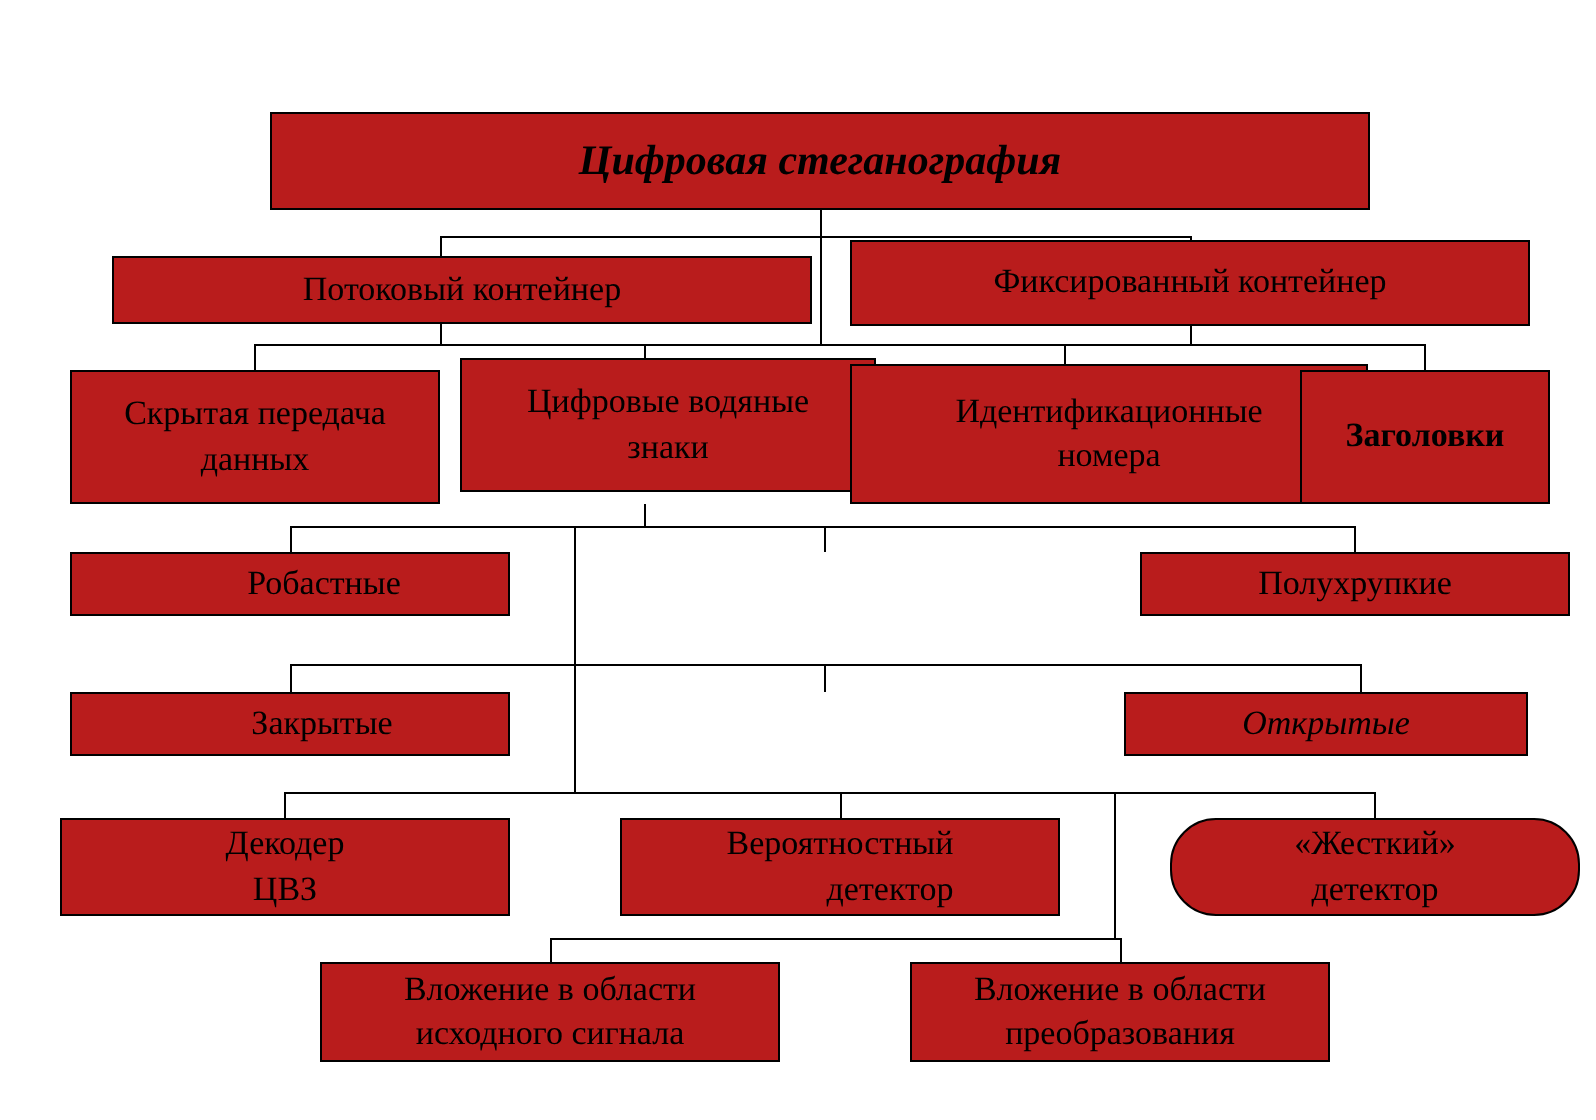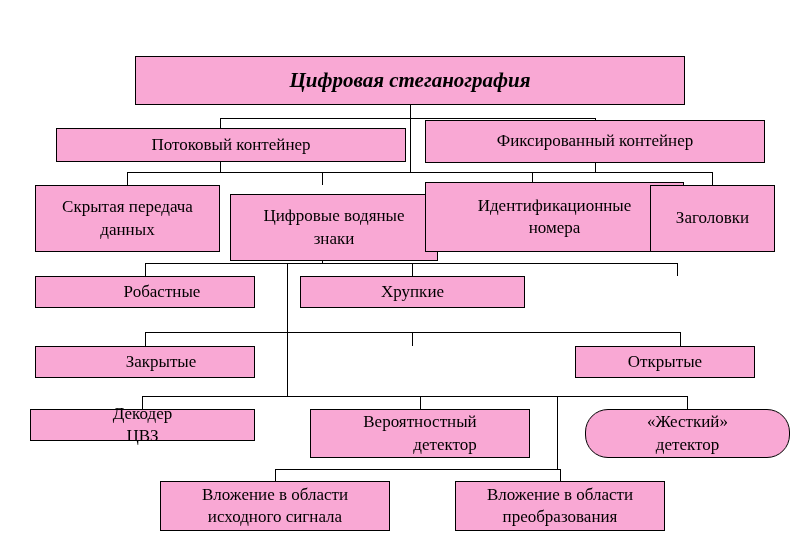--- a/index.html
+++ b/index.html
@@ -20,51 +20,51 @@
     position: absolute;
     left: 0;
     top: 0;
     width: 798px;
     height: 560px;
   }
   .node {
     position: absolute;
     box-sizing: border-box;
     border: 1px solid #000;
-    background: #f9a8d4;
+    background: #b91c1c;
     display: flex;
     align-items: center;
     justify-content: center;
     text-align: center;
     white-space: pre-line;
     font-size: 17px;
     line-height: 1.3;
     padding: 2px 4px;
   }
   .node.title {
     font-size: 21px;
     font-weight: bold;
     font-style: italic;
     border-width: 1px;
   }
   
   .n-root        { left:135px; top:56px;  width:550px; height:49px; }
   .n-stream      { left:45px;  top:128px; width:350px; height:34px;margin-left:11px; }
   .n-fixed       { left:425px; top:120px; width:340px; height:43px; }
   .n-hidden      { left:35px;  top:185px; width:185px; height:67px; }
-  .n-wm          { left:230px; top:194px; width:208px; height:67px; }
+  .n-wm          { left:230px; top:179px; width:208px; height:67px; }
   .n-id          { left:425px; top:182px; width:259px; height:70px; }
-  .n-head        { left:650px; top:185px; width:125px; height:67px; }
+  .n-head        { left:650px; top:185px; width:125px; height:67px;font-weight:bold; }
   .n-robust      { left:35px;  top:276px; width:220px; height:32px;padding-left:38px; }
   .n-fragile     { left:300px; top:276px; width:225px; height:32px; }
   .n-semifragile { left:570px; top:276px; width:215px; height:32px; }
   .n-closed      { left:35px;  top:346px; width:220px; height:32px;padding-left:36px; }
   .n-semiclosed  { left:300px; top:346px; width:225px; height:32px; }
-  .n-open        { left:575px; top:346px; width:180px; height:32px; }
-  .n-decoder     { left:30px;  top:409px; width:225px; height:32px; }
+  .n-open        { left:562px; top:346px; width:202px; height:32px;font-style:italic; }
+  .n-decoder     { left:30px;  top:409px; width:225px; height:49px; }
   .n-prob        { left:310px; top:409px; width:220px; height:49px;text-align:right; }
   .n-hard        { left:585px; top:409px; width:205px; height:49px;border-radius:23px; }
   .n-embed-src   { left:160px; top:481px; width:230px; height:50px; }
   .n-embed-tr    { left:455px; top:481px; width:210px; height:50px; }
 </style>
 </head>
 <body>
 
 <div id="canvas">
 
@@ -112,21 +112,21 @@
 данных</div>
 
   <div class="node n-fixed">Фиксированный контейнер</div>
   <div class="node n-wm">Цифровые водяные
 знаки</div>
   <div class="node n-id">Идентификационные
 номера</div>
   <div class="node n-head">Заголовки</div>
 
   <div class="node n-robust">Робастные</div>
-  <div class="node n-fragile">Хрупкие</div>
+  <div class="node n-semifragile">Полухрупкие</div>
 
   <div class="node n-closed">Закрытые</div>
   <div class="node n-open">Открытые</div>
 
   <div class="node n-decoder">Декодер
 ЦВЗ</div>
   <div class="node n-prob">Вероятностный
 детектор</div>
   <div class="node n-hard">«Жесткий»
 детектор</div>

